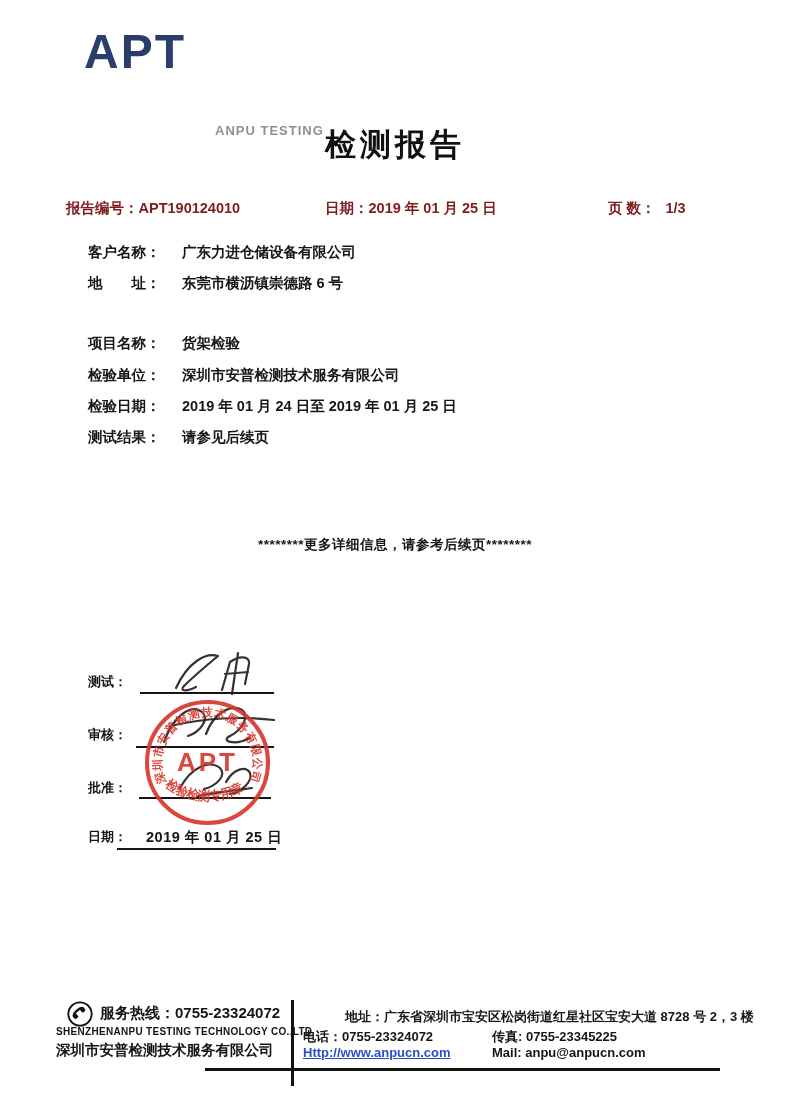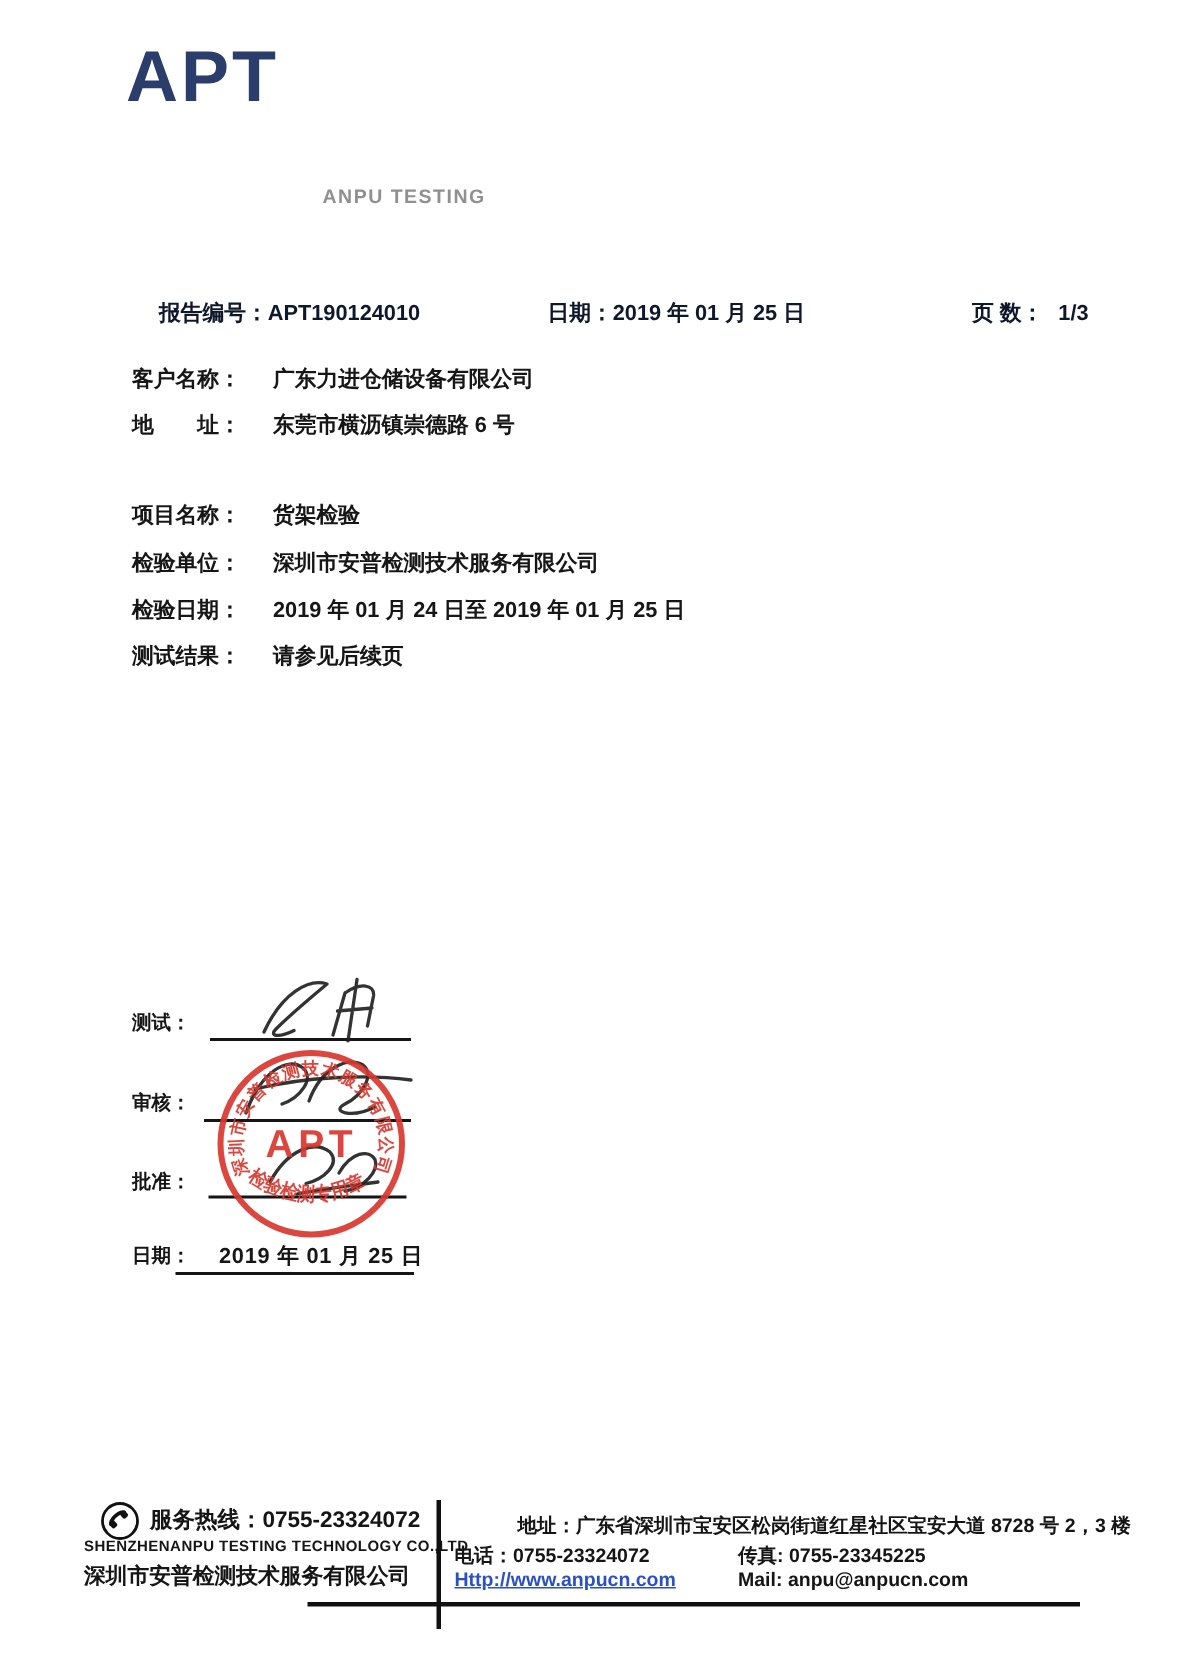--- a/index.html
+++ b/index.html
@@ -16,21 +16,21 @@
 
   
   .logo-apt{left:84px;top:28px;font-size:48px;font-weight:900;color:#2b3e6b;letter-spacing:2px;line-height:1;}
   .logo-cn{left:214px;top:41px;font-size:26px;font-weight:bold;color:#41507e;letter-spacing:4px;line-height:1.2;}
   .logo-en{left:215px;top:75px;font-size:13px;font-weight:bold;color:#909090;letter-spacing:1px;margin-top:48px;}
 
   
   .title{left:0;top:124px;width:790px;text-align:center;font-size:31px;font-weight:bold;letter-spacing:4px;color:#111;}
 
   
-  .info{font-size:14.5px;font-weight:bold;color:#0f172a;margin-left:40px;}
+  .info{font-size:14.5px;font-weight:bold;color:#7f1d1d;}
   .info-no{left:66px;top:199px;}
   .info-date{left:325px;top:199px;}
   .info-pages{left:608px;top:199px;}
   .info-pages .pgv{margin-left:10px;}
 
   
   .frow{font-size:14.5px;font-weight:bold;color:#161616;}
   .flabel{position:absolute;left:88px;}
   .fvalue{position:absolute;left:182px;text-align:center;}
 
@@ -61,20 +61,21 @@
   .phone-icon{position:absolute;left:66px;top:1000px;}
 </style>
 </head>
 <body>
 
 <div class="page">
 
   <div class="abs logo-apt">APT</div>
   <div class="abs logo-en">ANPU TESTING</div>
 
+  <div class="abs title">检测报告</div>
 
   <div class="abs info info-no">
     <span>报告编号：</span><span>APT190124010</span>
   </div>
   <div class="abs info info-date">
     <span>日期：</span><span>2019 年 01 月 25 日</span>
   </div>
   <div class="abs info info-pages">
     <span>页 数：</span><span class="pgv">1/3</span>
   </div>
@@ -98,20 +99,21 @@
   </div>
   <div class="frow">
     <span class="flabel" style="top:397px">检验日期：</span>
     <span class="fvalue" style="top:397px">2019 年 01 月 24 日至 2019 年 01 月 25 日</span>
   </div>
   <div class="frow">
     <span class="flabel" style="top:428px">测试结果：</span>
     <span class="fvalue" style="top:428px">请参见后续页</span>
   </div>
 
+  <div class="abs more">********更多详细信息，请参考后续页********</div>
 
   <span class="abs slabel" style="left:88px;top:673px">测试：</span>
   <div class="sline" style="left:140px;top:692px;width:134px"></div>
 
   <span class="abs slabel" style="left:88px;top:726px">审核：</span>
   <div class="sline" style="left:136px;top:746px;width:138px"></div>
 
   <span class="abs slabel" style="left:88px;top:779px">批准：</span>
   <div class="sline" style="left:139px;top:797px;width:132px"></div>
 

